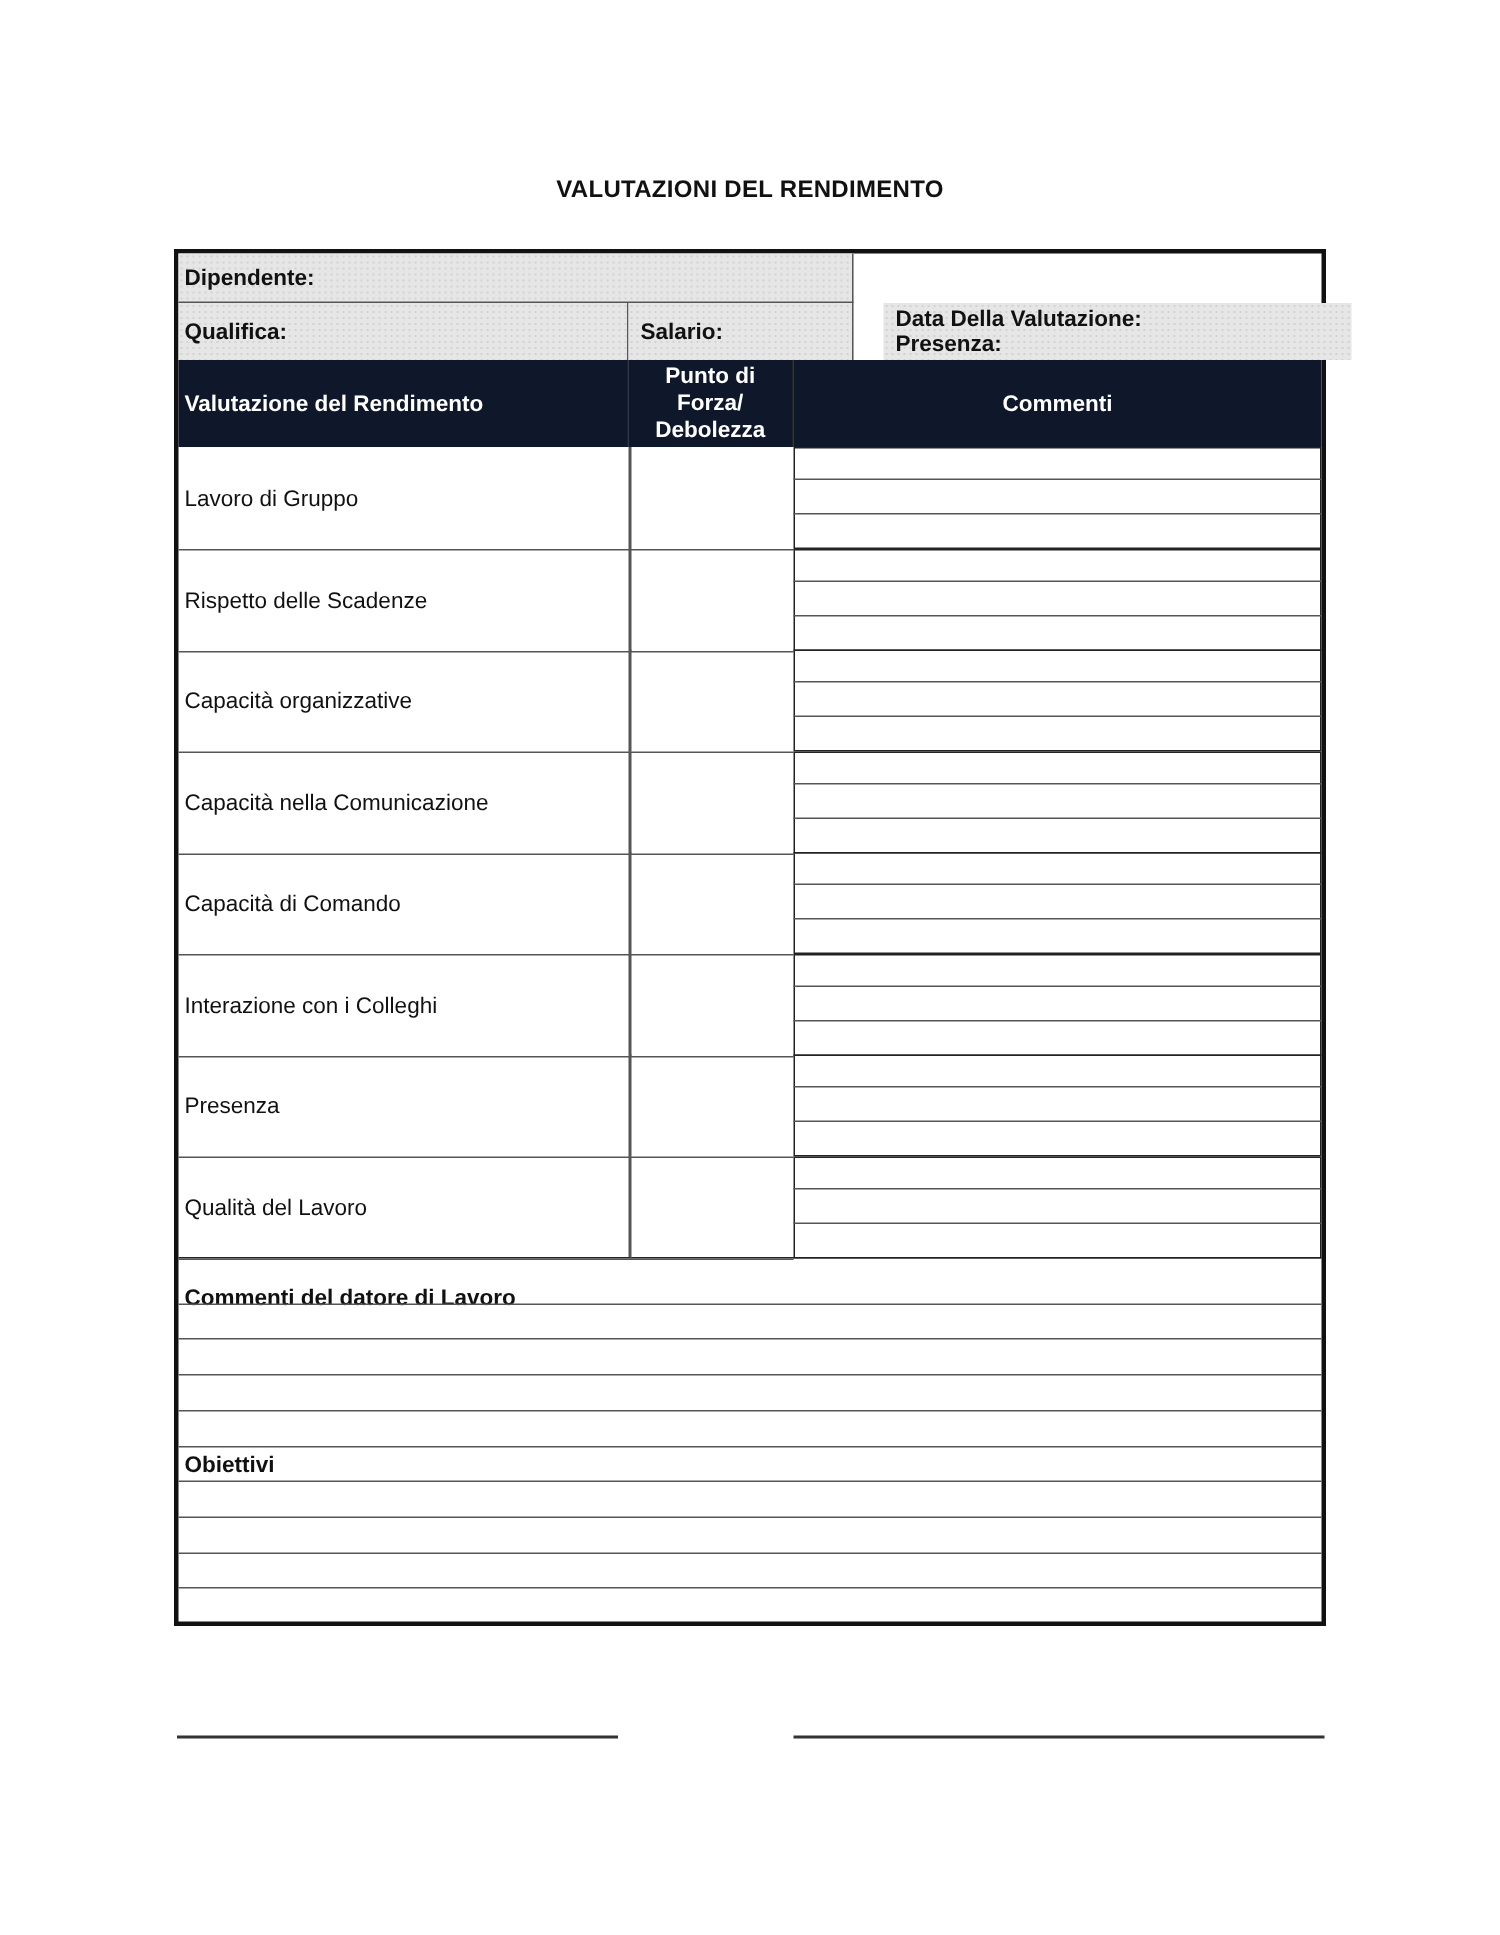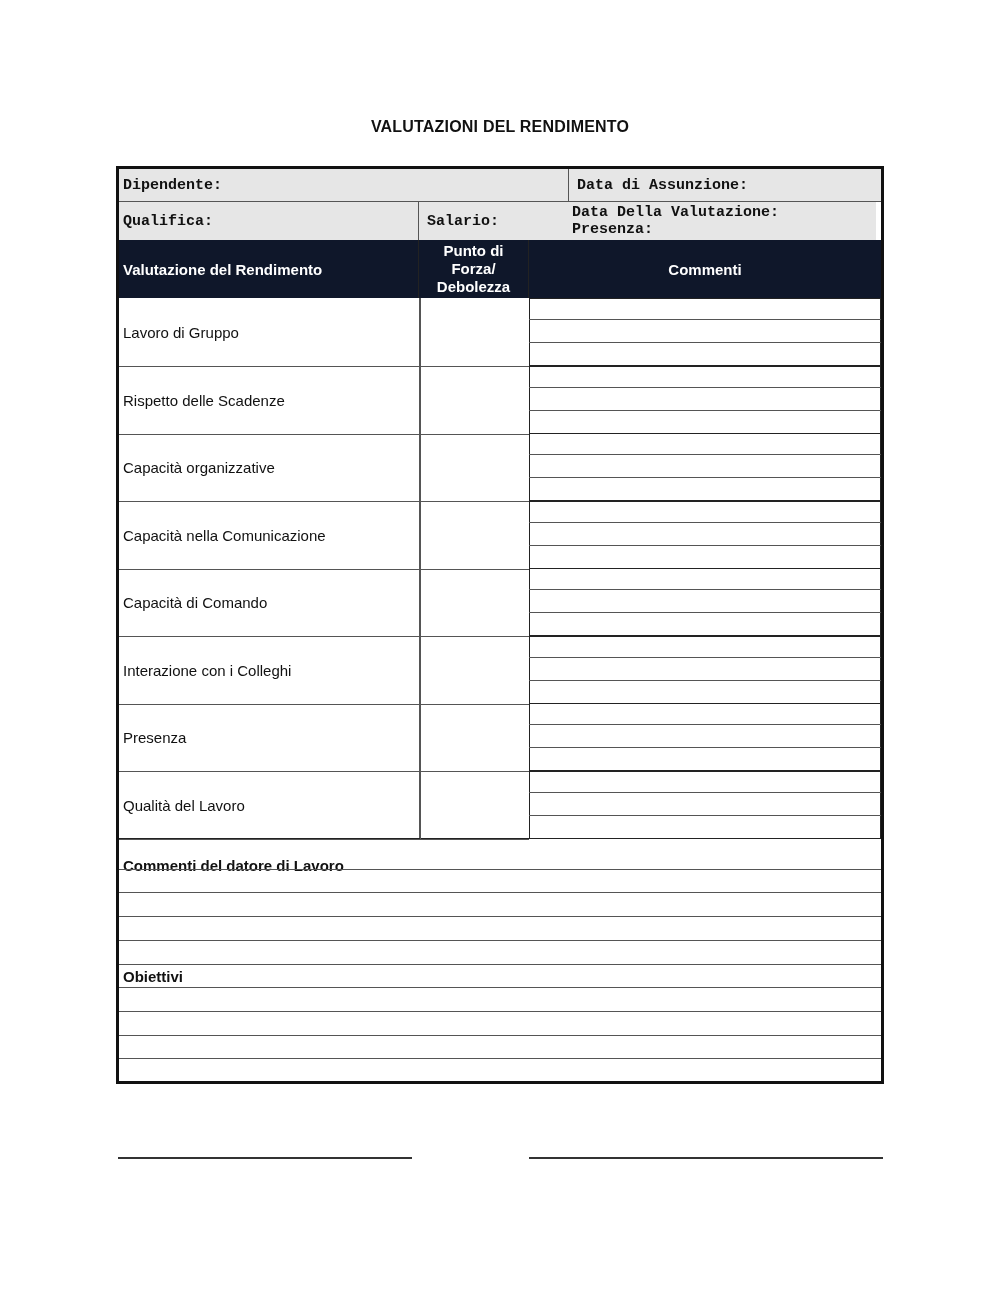--- a/index.html
+++ b/index.html
@@ -1,50 +1,47 @@
 <!DOCTYPE html>
 <html><head>
   <meta charset="utf-8">
   <style>
     html, body { margin:0; padding:0; background:#ffffff; }
     body { width:1000px; height:1290px; position:relative; font-family:"Liberation Sans", sans-serif; color:#111; }
     .title { position:absolute; top:118px; left:0; width:1000px; text-align:center; font-size:16px; font-weight:bold; letter-spacing:0.2px; }
     .form { position:absolute; left:116px; top:166px; width:768px; height:918px; border:3px solid #111; box-sizing:border-box; }
     .cell { position:absolute; box-sizing:border-box; font-size:15px; }
-    .gray { background:#e6e6e6; background-image:radial-gradient(#d2d2d2 0.6px, transparent 0.6px); background-size:4px 4px;font-family:Liberation Mono, monospace; }
+    .gray { background:#e6e6e6; background-image:radial-gradient(#d2d2d2 0.6px, transparent 0.6px); background-size:4px 4px; }
     .lbl { font-weight:bold; padding-left:4px; display:flex; align-items:center; }
     .hdr { background:#0f172a; color:#fff; font-weight:bold; font-size:15px; display:flex; align-items:center; }
     .line-h { position:absolute; height:1px; background:#555; }
     .line-v { position:absolute; width:1px; background:#555; }
     .rowlabel { position:absolute; font-size:15px; padding-left:4px; display:flex; align-items:center; box-sizing:border-box; }
     .sec-label { position:absolute; font-size:15px; font-weight:bold; padding-left:4px; display:flex; align-items:center; box-sizing:border-box; }
     .sig { position:absolute; height:2px; background:#333; top:1157px; }
     .commentbox { position:absolute; border:1.5px solid #222; box-sizing:border-box; }
   </style>
 </head>
 <body>
 
 <div class="title">VALUTAZIONI DEL RENDIMENTO</div>
 
 <div class="form">
 
   <div class="cell gray lbl" style="left:0;top:0;width:450px;height:33px;border-right:1px solid #555;border-bottom:1px solid #555;">
     <span>Dipendente:</span>
   </div>
-  <div class="cell gray lbl" style="left:450px;top:0;width:312px;height:33px;border-bottom:1px solid #555;padding-left:8px;">
-    <span>Data di Assunzione:</span>
-  </div>
 
   <div class="cell gray lbl" style="left:0;top:33px;width:300px;height:38px;border-right:1px solid #555;">
     <span>Qualifica:</span>
   </div>
   <div class="cell gray lbl" style="left:300px;top:33px;width:150px;height:38px;border-right:1px solid #555;padding-left:8px;">
     <span>Salario:</span>
   </div>
-  <div class="cell gray" style="left:445px;top:33px;width:312px;height:38px;padding-left:8px;font-weight:bold;line-height:17px;padding-top:2px;">
+  <div class="cell gray" style="left:470px;top:33px;width:312px;height:38px;padding-left:8px;font-weight:bold;line-height:17px;padding-top:2px;">
     <div>Data Della Valutazione:</div>
     <div>Presenza:</div>
   </div>
 
   <div class="cell hdr" style="left:0;top:71px;width:300px;height:58px;padding-left:4px;border-right:1px solid #222;">
     <span>Valutazione del Rendimento</span>
   </div>
   <div class="cell hdr" style="left:300px;top:71px;width:110px;height:58px;justify-content:center;flex-direction:column;line-height:18px;text-align:center;border-right:1px solid #222;">
     <span>Punto di</span>
     <span>Forza/</span>

